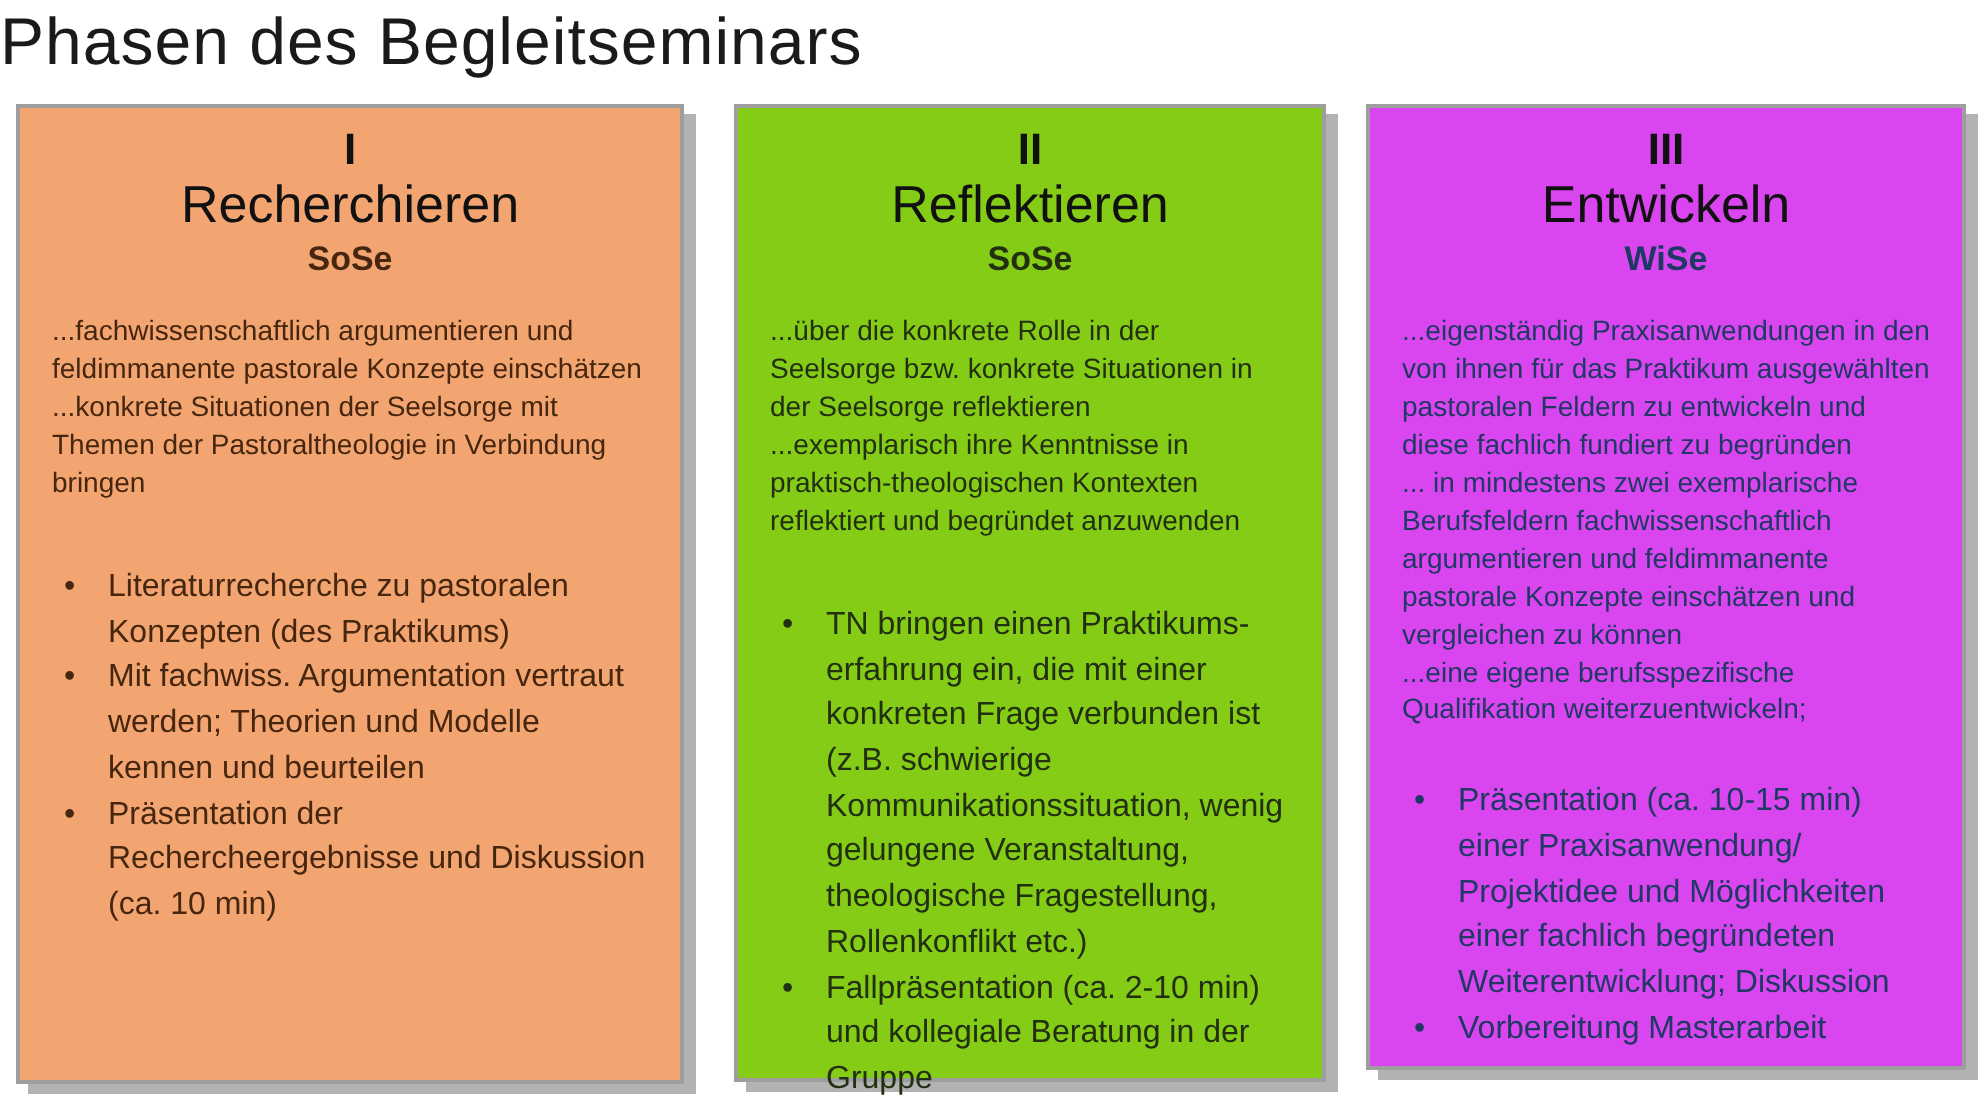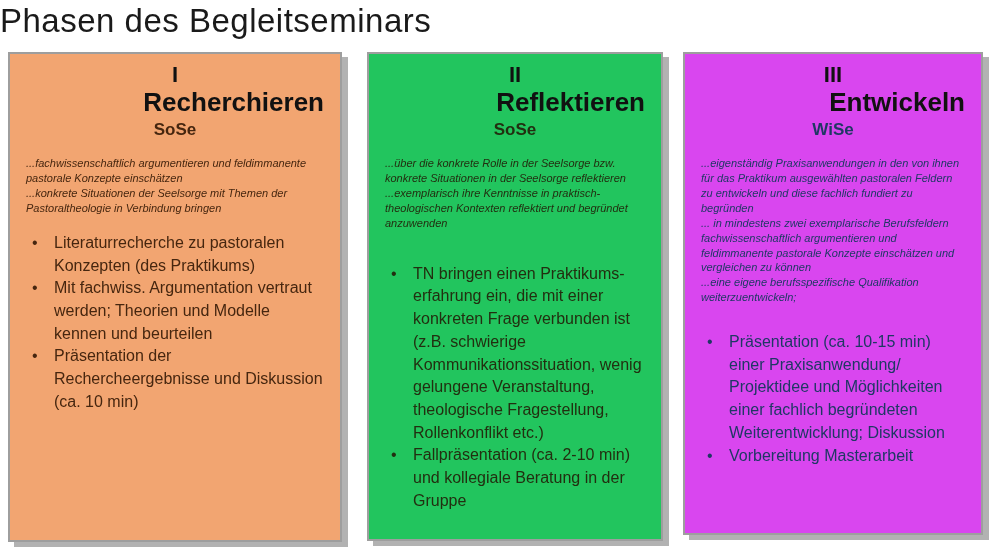--- a/index.html
+++ b/index.html
@@ -30,57 +30,55 @@
   }
   .panel {
     position: absolute;
     top: 52px;
     box-sizing: border-box;
     border: 2px solid #9e9e9e;
     box-shadow: 6px 5px 0 #b2b2b2;
     padding: 8px 16px 10px 16px;
   }
   .panel-1 { left: 8px;   width: 334px; height: 490px; background: #F2A571; color: #46260F; }
-  .panel-2 { left: 367px; width: 296px; height: 489px; background: #22c55e; color: #222F10; }
+  .panel-2 { left: 367px; width: 296px; height: 489px; background: #84cc16; color: #222F10; }
   .panel-3 { left: 683px; width: 300px; height: 483px; background: #d946ef; color: #1F3864; }
 
   .panel-head { text-align: center; }
   .phase-numeral {
     font-size: 22px;
     font-weight: 700;
     color: #111111;
     line-height: 1.15;
   }
   .phase-heading {
     font-size: 26px;
-    font-weight: 700;
+    font-weight: 400;
     color: #111111;
     line-height: 1.2;
-    text-align: right;
   }
   .semester-label {
     font-size: 17px;
     font-weight: 700;
     margin-top: 2px;
   }
   .intro {
     margin-top: 16px;
-    font-style: italic;
-    font-size: 11px;
+    font-size: 14px;
     line-height: 1.35;
   }
   .intro p { margin: 0; }
   .bullets {
     list-style: none;
     margin: 0;
     padding: 0;
     font-size: 16px;
     line-height: 1.42;
   }
-  .panel-1 .bullets { margin-top: 16px; }
+  .panel-1 .bullets { margin-top: 32px; }
   .panel-2 .bullets { margin-top: 32px; }
   .panel-3 .bullets { margin-top: 26px; }
   .bullets li {
     position: relative;
     padding-left: 28px;
     margin: 0;
   }
   .bullets li::before {
     content: "\2022";
     position: absolute;

